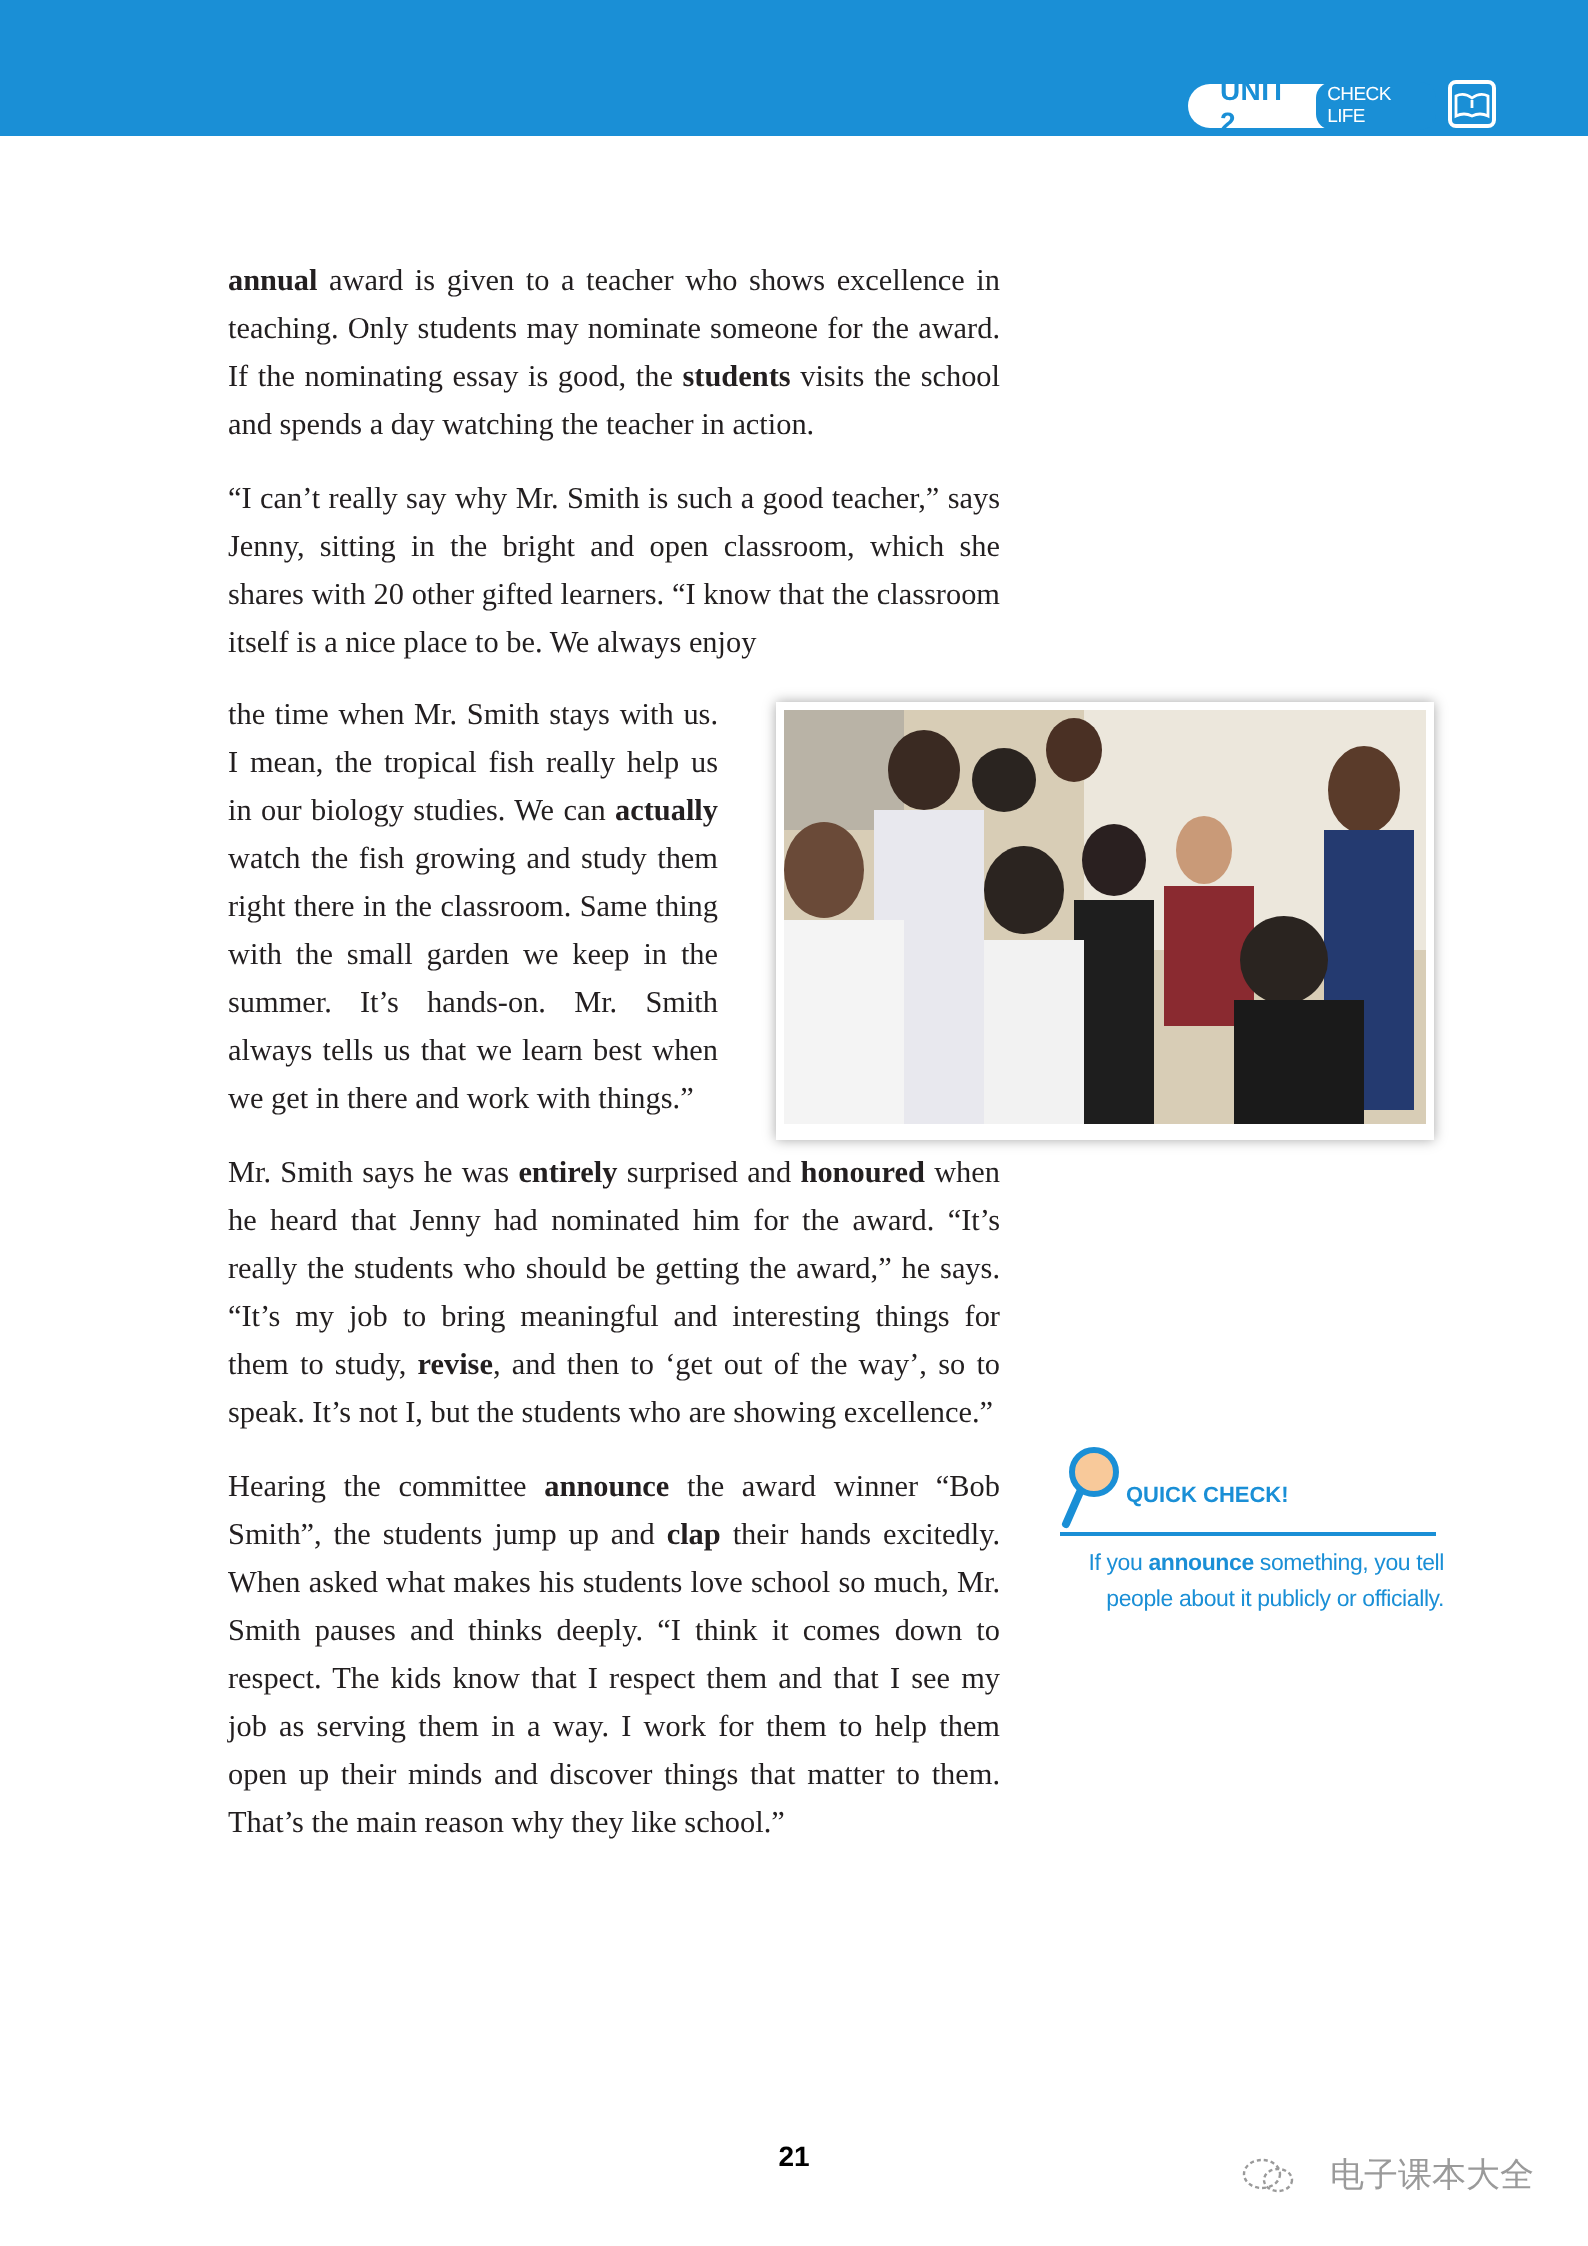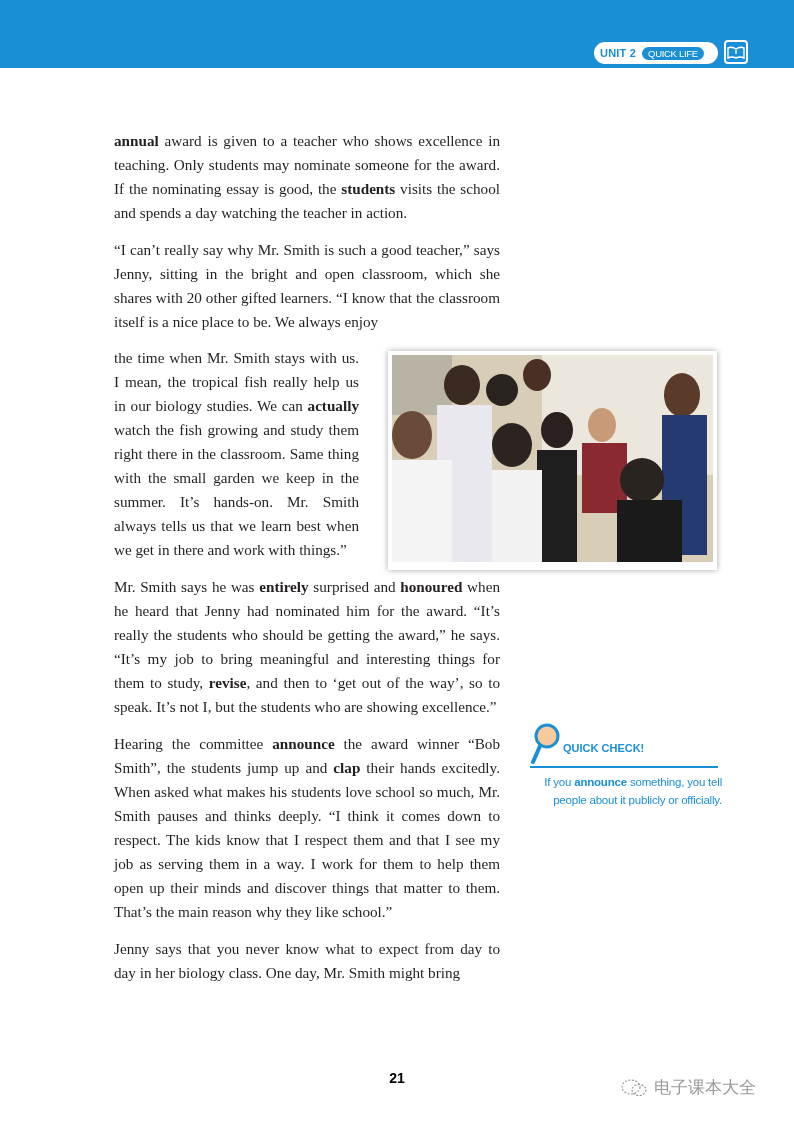--- a/index.html
+++ b/index.html
@@ -1,22 +1,22 @@
 <!DOCTYPE html>
 <html><head>
 <meta charset="utf-8">
 <style>
   html, body { margin:0; padding:0; }
   body { width:794px; height:1123px; background:#ffffff; position:relative; overflow:hidden;
          font-family:"Liberation Serif", serif; color:#231f20; }
   .topbar { position:absolute; left:0; top:0; width:794px; height:68px; background:#1a8fd6; }
   .unit-pill { position:absolute; left:594px; top:42px; height:22px; width:124px; background:#fff;
                border-radius:11px; display:flex; align-items:center; }
-  .unit-label { font-family:"Liberation Sans", sans-serif; font-weight:bold; font-size:11px; color:#1a8fd6;
-                margin-left:6px; letter-spacing:0.2px; }
+  .unit-label { font-family:"Liberation Sans", sans-serif; font-weight:bold; font-size:14px; color:#1a8fd6;
+                margin-left:16px; letter-spacing:0.2px; }
   .unit-name { font-family:"Liberation Sans", sans-serif; font-size:9.5px; color:#fff; background:#1a8fd6;
                border-radius:8px; padding:1px 6px; margin-left:6px; letter-spacing:-0.3px; }
   .book-icon { position:absolute; left:724px; top:40px; width:24px; height:24px; border:2px solid #fff;
                border-radius:4px; box-sizing:border-box; }
   .page-text { position:absolute; left:114px; width:386px; font-size:15.2px; line-height:24px; text-align:justify; }
   .page-text p { margin:0 0 13px 0; }
   .page-text b { font-weight:bold; }
   .narrow { width:245px; }
   .photo { position:absolute; left:388px; top:351px; width:329px; height:219px; background:#fff;
            box-shadow:0 0 6px rgba(0,0,0,0.35); }
@@ -25,47 +25,46 @@
   .qc { position:absolute; left:530px; top:722px; width:190px; }
   .qc-title { font-family:"Liberation Sans", sans-serif; font-weight:bold; font-size:11px; color:#1a8fd6;
               position:absolute; left:33px; top:20px; white-space:nowrap; }
   .qc-rule { position:absolute; left:0; top:44px; width:188px; height:2px; background:#1a8fd6; }
   .qc-text { position:absolute; left:0; top:51px; width:192px; font-family:"Liberation Sans", sans-serif;
              font-size:11.5px; line-height:18px; color:#1a8fd6; letter-spacing:-0.2px;text-align:right; }
   .qc-text b { font-weight:bold; }
   .page-num { position:absolute; left:0; width:794px; top:1070px; text-align:center;
               font-family:"Liberation Sans", sans-serif; font-weight:bold; font-size:14px; color:#000000; }
   .wm { position:absolute; left:620px; top:1076px; font-family:"DejaVu Sans", sans-serif; font-size:17px;
-        color:#9a9a9a; display:flex; align-items:center; gap:6px; }
+        color:#9a9a9a; display:flex; align-items:center; gap:17px; }
 </style>
 </head>
 <body>
 
 <div class="topbar">
   <div class="unit-pill">
     <span class="unit-label">UNIT 2</span>
-    <span class="unit-name">QUICK LIFE</span>
+    <span class="unit-name">CHECK LIFE</span>
   </div>
   <div class="book-icon">
     <svg width="20" height="20" viewBox="0 0 20 20">
       <path d="M2 6 Q6 4 10 7 Q14 4 18 6 L18 16 Q14 14 10 16 Q6 14 2 16 Z" fill="none" stroke="#fff" stroke-width="1.4"></path>
       <line x1="10" y1="8" x2="10" y2="12" stroke="#fff" stroke-width="1.4"></line>
     </svg>
   </div>
 </div>
 
 <div class="page-text" style="top:129px;">
   <p><b>annual</b> award is given to a teacher who shows excellence in teaching. Only students may nominate someone for the award. If the nominating essay is good, the <b>students</b> visits the school and spends a day watching the teacher in action.</p>
   <p style="margin-bottom:12px;">
     <span>“I can’t really say why Mr. Smith is such a good teacher,” says Jenny, sitting in the bright and open classroom, which she shares with 20 other gifted learners. “I know that the classroom itself is a nice place to be. We always enjoy</span>
   </p>
   <p class="narrow">the time when Mr. Smith stays with us. I mean, the tropical fish really help us in our biology studies. We can <b>actually</b> watch the fish growing and study them right there in the classroom. Same thing with the small garden we keep in the summer. It’s hands-on. Mr. Smith always tells us that we learn best when we get in there and work with things.”</p>
   <p>Mr. Smith says he was <b>entirely</b> surprised and <b>honoured</b> when he heard that Jenny had nominated him for the award. “It’s really the students who should be getting the award,” he says. “It’s my job to bring meaningful and interesting things for them to study, <b>revise</b>, and then to ‘get out of the way’, so to speak. It’s not I, but the students who are showing excellence.”</p>
   <p>Hearing the committee <b>announce</b> the award winner “Bob Smith”, the students jump up and <b>clap</b> their hands excitedly. When asked what makes his students love school so much, Mr. Smith pauses and thinks deeply. “I think it comes down to respect. The kids know that I respect them and that I see my job as serving them in a way. I work for them to help them open up their minds and discover things that matter to them. That’s the main reason why they like school.”</p>
-  <p>Jenny says that you never know what to expect from day to day in her biology class. One day, Mr. Smith might bring</p>
 </div>
 
 <div class="photo">
   <div class="photo-inner">
     <svg width="321" height="207" viewBox="0 0 321 207">
       <rect x="0" y="0" width="321" height="207" fill="#d8cdb6"></rect>
       <rect x="150" y="0" width="171" height="120" fill="#ece7dc"></rect>
       <rect x="0" y="0" width="60" height="60" fill="#b9b3a6"></rect>
       <ellipse cx="290" cy="40" rx="18" ry="22" fill="#5a3b2a"></ellipse>
       <rect x="270" y="60" width="45" height="140" fill="#243a70"></rect>

